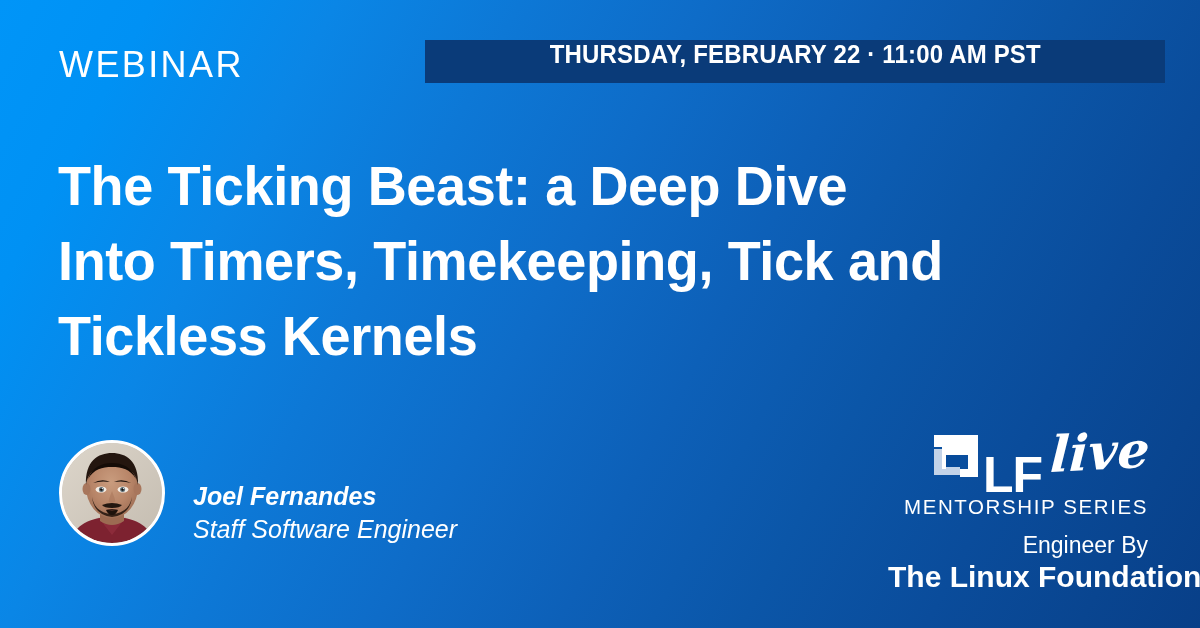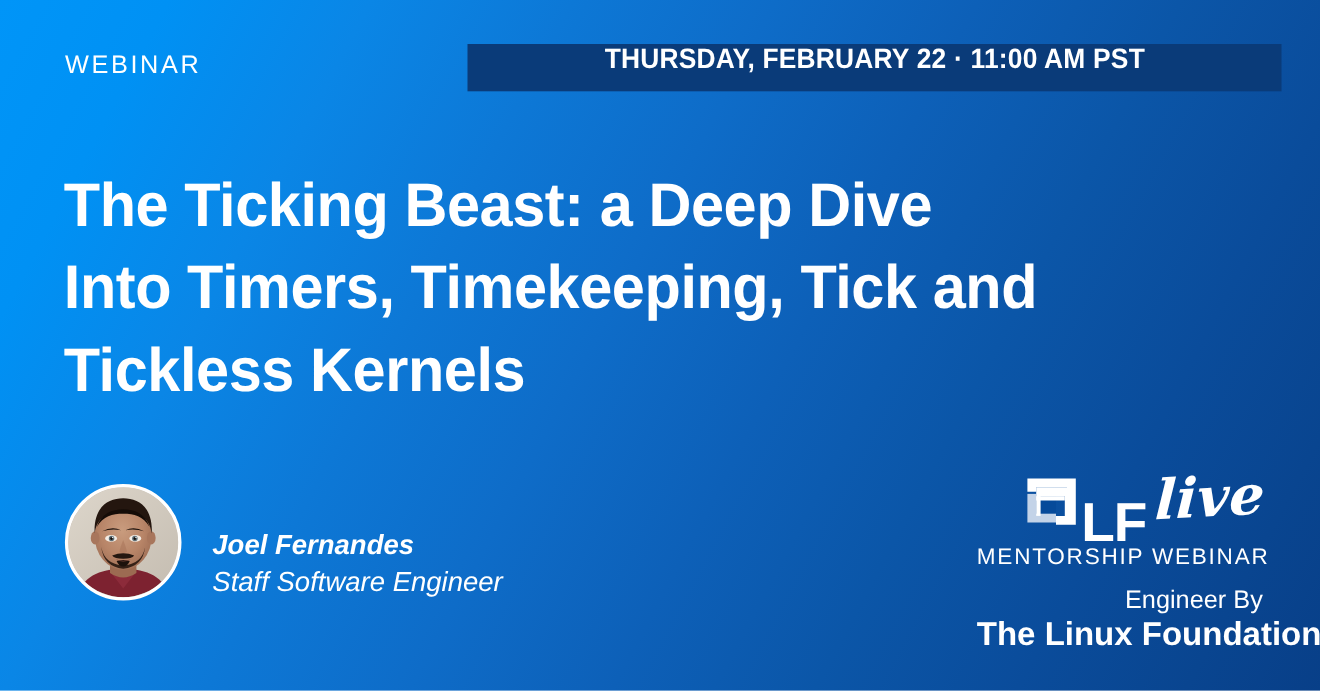--- a/index.html
+++ b/index.html
@@ -27,21 +27,21 @@
         #0a4c9b 82%,
         #094590 92%,
         #083f88 100%);
   }
 
   
   .eyebrow {
     position: absolute;
     left: 59px;
     top: 47px;
-    font-size: 23px;
+    font-size: 36px;
     font-weight: 400;
     letter-spacing: 2.4px;
     color: #ffffff;
     line-height: 1;
     white-space: nowrap;
   }
 
   .date-banner {
     position: absolute;
     left: 425px;
@@ -265,18 +265,18 @@
         <rect x="10" y="18" width="18" height="18" fill="#064a9a"></rect>
 
         <path d="M2 4 H46 V46 H28 V38 H38 V12 H10 V16 H2 Z" fill="#ffffff"></path>
         <path d="M10 20 H36 V44 H28 V38 H38 V12 H10 Z" fill="#ffffff"></path>
         <rect x="10" y="20" width="4" height="18" fill="#ffffff"></rect>
         <rect x="10" y="20" width="26" height="4" fill="#ffffff"></rect>
       </svg>
       <span class="lf-word">LF</span>
       <span class="lf-live">live</span>
     </div>
-    <div class="lf-series">MENTORSHIP WEBINAR</div>
+    <div class="lf-series">MENTORSHIP SERIES</div>
     <div class="lf-presented">Engineer By</div>
     <div class="lf-presented-org">The Linux Foundation</div>
   </div>
 
 </div>
 
 </body></html>

